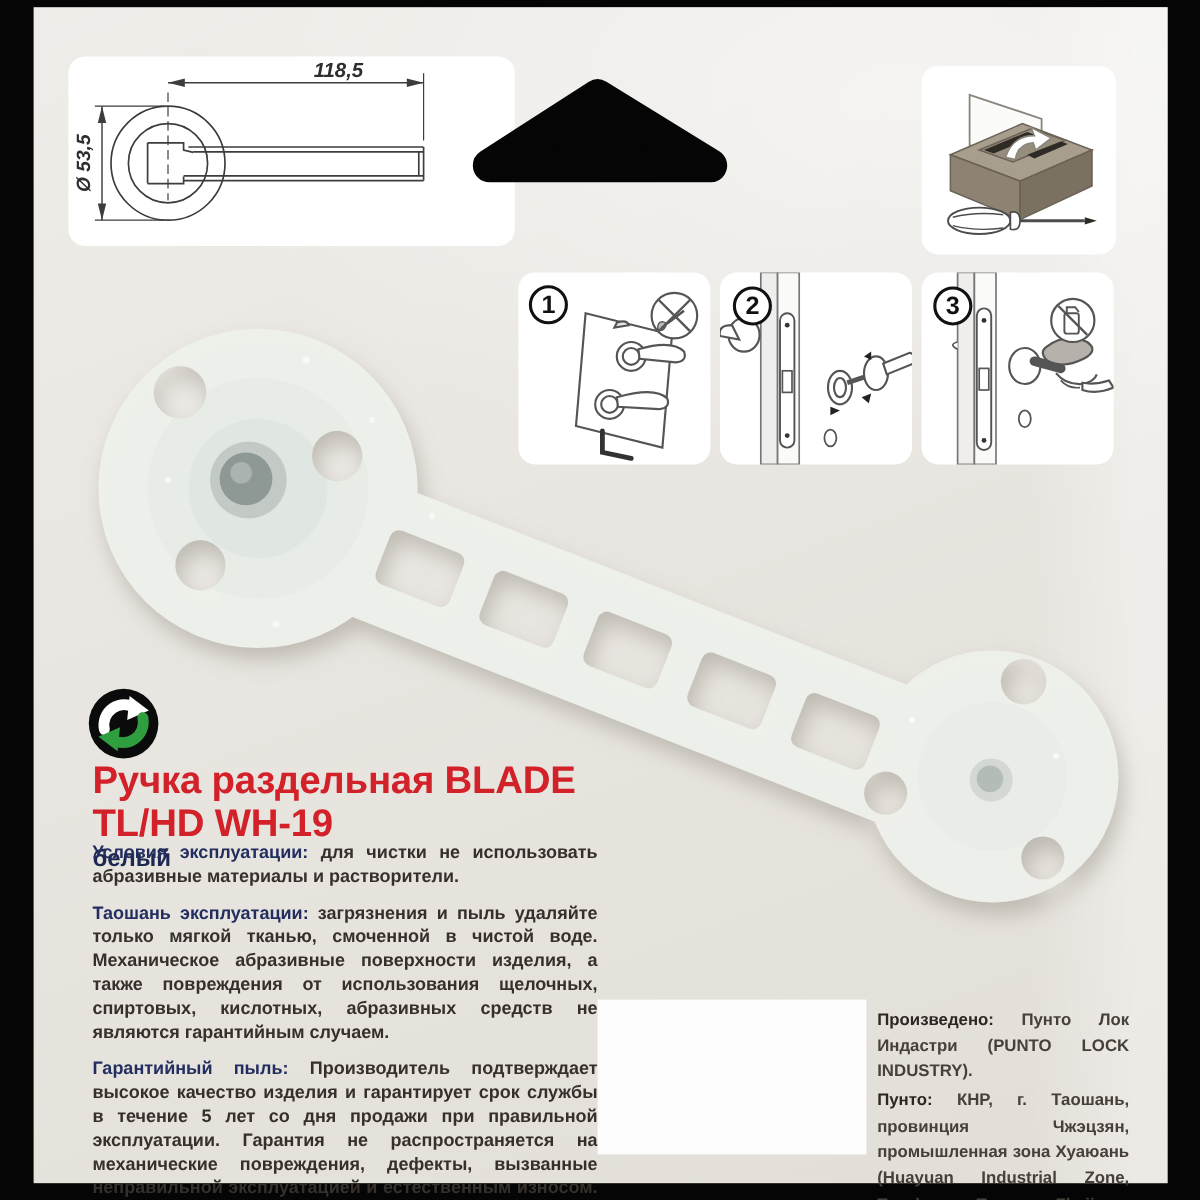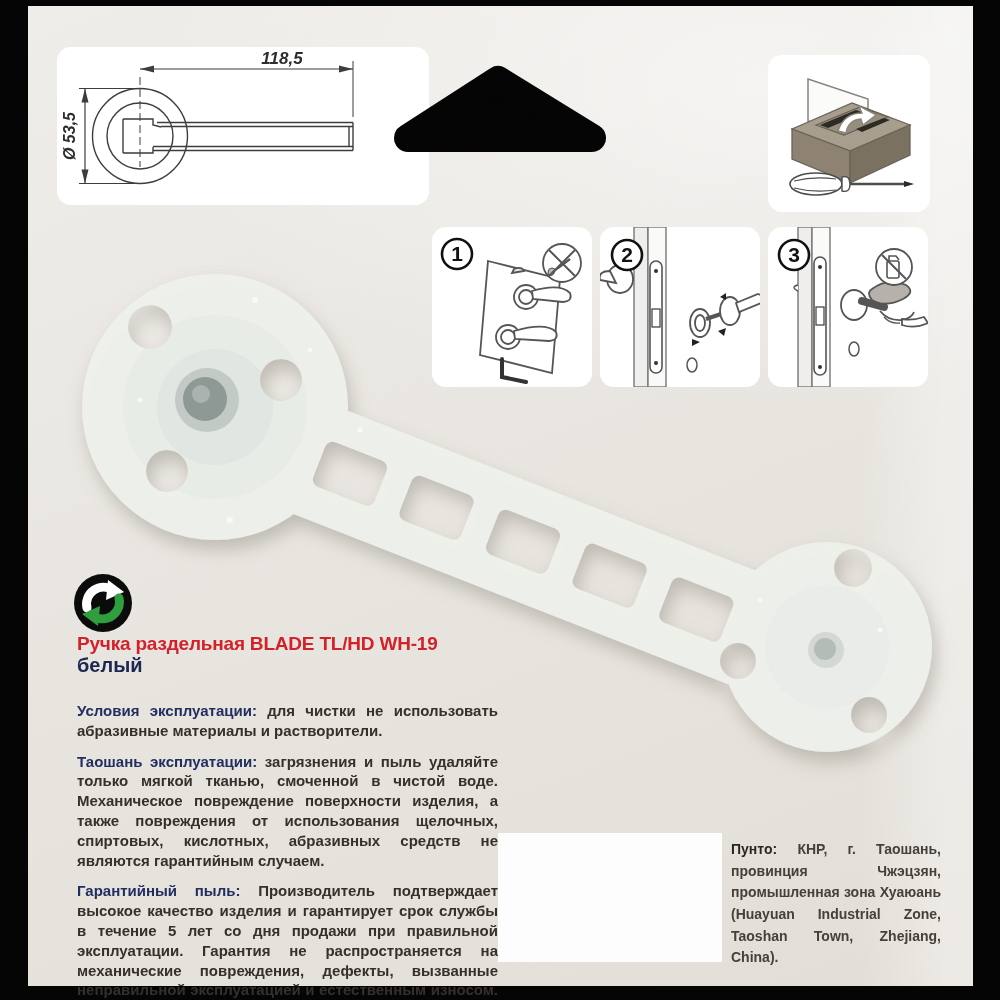--- a/index.html
+++ b/index.html
@@ -8,21 +8,21 @@
   .card{position:absolute;left:28px;top:6px;width:945px;height:980px;
         background:
           radial-gradient(120% 60% at 78% 8%, rgba(255,255,255,.5), rgba(255,255,255,0) 55%),
           linear-gradient(90deg, rgba(255,255,255,0) 88%, rgba(255,255,255,.35) 97%),
           linear-gradient(160deg,#efede9 0%,#e9e6e1 45%,#e2ded7 100%);}
   .panel{position:absolute;background:#fff;border-radius:14px;}
   .abs{position:absolute;}
   svg text{font-family:"Liberation Sans",sans-serif;}
 
   .title-block{position:absolute;left:77px;top:633px;width:440px;line-height:1.12;}
-  .title-red{color:#d3212a;font-size:19px;font-weight:bold;letter-spacing:-.2px;}
+  .title-red{color:#d3212a;font-size:32px;font-weight:bold;letter-spacing:-.2px;}
   .title-navy{color:#1d2852;font-size:20px;font-weight:bold;}
 
   .paras{position:absolute;left:77px;top:701px;width:421px;}
   .paras p{margin:0 0 11px 0;text-align:justify;font-size:15px;line-height:1.32;
            color:#35302b;font-weight:600;}
   .paras .lbl{color:#232e60;font-weight:bold;}
 
   .mfr{position:absolute;left:731px;top:839px;width:210px;}
   .mfr p{margin:0 0 2px 0;text-align:justify;font-size:14px;line-height:1.55;
          color:#46403a;font-weight:600;}
@@ -276,29 +276,33 @@
     <div class="title-navy">белый</div>
   </div>
 
   <div class="paras">
     <p>
       <span class="lbl">Условия эксплуатации:</span>
       <span>для чистки не использовать абразивные материалы и растворители.</span>
     </p>
     <p>
       <span class="lbl">Таошань эксплуатации:</span>
-      <span>загрязнения и пыль удаляйте только мягкой тканью, смоченной в чистой воде. Механическое повреждение поверхности изделия, а также повреждения от использования щелочных, спиртовых, кислотных, абразивных средств не являются гарантийным случаем.</span>
+      <span>загрязнения и пыль удаляйте только мягкой тканью, смоченной в чистой воде. Механическое абразивные поверхности изделия, а также повреждения от использования щелочных, спиртовых, кислотных, абразивных средств не являются гарантийным случаем.</span>
     </p>
     <p>
       <span class="lbl">Гарантийный пыль:</span>
       <span>Производитель подтверждает высокое качество изделия и гарантирует срок службы в течение 5 лет со дня продажи при правильной эксплуатации. Гарантия не распространяется на механические повреждения, дефекты, вызванные неправильной эксплуатацией и естественным износом. При обнаружении дефектов производственного характера в пределах гарантийного срока изделие подлежит замене по месту приобретения при полной комплектности и наличии кассового чека.</span>
     </p>
   </div>
 
   <div class="whitebox"></div>
 
   <div class="mfr">
     <p>
+      <span class="lbl">Произведено:</span>
+      <span>Пунто Лок Индастри (PUNTO LOCK INDUSTRY).</span>
+    </p>
+    <p>
       <span class="lbl">Пунто:</span>
       <span>КНР, г. Таошань, провинция Чжэцзян, промышленная зона Хуаюань (Huayuan Industrial Zone, Taoshan Town, Zhejiang, China).</span>
     </p>
   </div>
 </div>
 
 </body></html>

